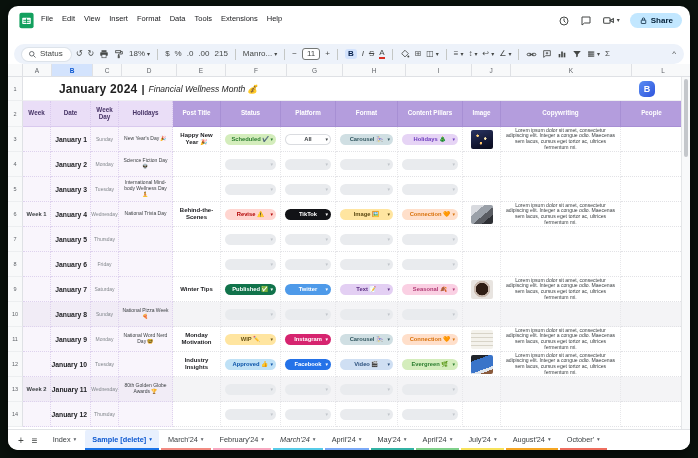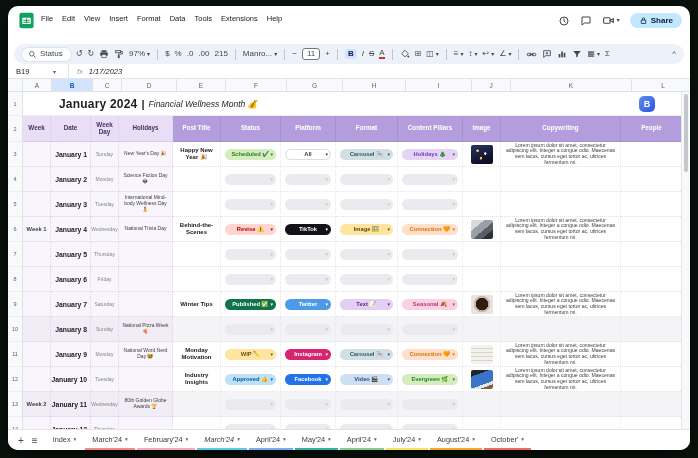--- a/index.html
+++ b/index.html
@@ -172,21 +172,21 @@
       <div class="tb">
         <span>
           <svg viewBox="0 0 24 24" width="10" height="10" fill="none" stroke="#444746" stroke-width="2">
             <rect x="4" y="4" width="12" height="5"></rect>
             <path d="M16 6h4v6h-9v4"></path>
             <rect x="10" y="16" width="2.5" height="5" fill="#444746"></rect>
           </svg>
         </span>
       </div>
       <div class="tb">
-        <span>97%</span>
+        <span>18%</span>
         <span class="dd">▾</span>
       </div>
       <div class="tb-sep"></div>
       <div class="tb">
         <span>$</span>
       </div>
       <div class="tb">
         <span>%</span>
       </div>
       <div class="tb">
@@ -296,30 +296,20 @@
       <div class="tb">
         <span>▦</span>
         <span class="dd">▾</span>
       </div>
       <div class="tb">
         <span>Σ</span>
       </div>
       <div class="tb tb-collapse">^</div>
     </div>
 
-  <div class="formulabar">
-    <div class="cellref">
-      <span>B19</span>
-      <span style="font-size:6px;color:#5f6368;">▾</span>
-    </div>
-    <div class="fx">
-      <span>fx</span>
-      <span class="fval">1/17/2023</span>
-    </div>
-  </div>
 
   <div class="colheaders" id="colheaders">
       <div class="corner"></div>
       <div class="ch" style="width: 28px;">A</div>
       <div class="ch sel" style="width: 40px;">B</div>
       <div class="ch" style="width: 28px;">C</div>
       <div class="ch" style="width: 54px;">D</div>
       <div class="ch" style="width: 48px;">E</div>
       <div class="ch" style="width: 60px;">F</div>
       <div class="ch" style="width: 55px;">G</div>
@@ -874,20 +864,24 @@
       </div>
   </div>
 
   <div class="tabbar" id="tabbar">
       <span class="tab-tool">+</span>
       <span class="tab-tool">≡</span>
       <div class="tab">
         <span>Index</span>
         <span class="dd">▾</span>
       </div>
+      <div class="tab active">
+        <span>Sample [delete]</span>
+        <span class="dd">▾</span>
+      </div>
       <div class="tab" style="border-bottom-color: rgb(242, 139, 130);">
         <span>March'24</span>
         <span class="dd">▾</span>
       </div>
       <div class="tab" style="border-bottom-color: rgb(248, 168, 192); justify-content: center;">
         <span>February'24</span>
         <span class="dd">▾</span>
       </div>
       <div class="tab" style="border-bottom-color: rgb(87, 203, 232); font-style: italic;">
         <span>March'24</span>

